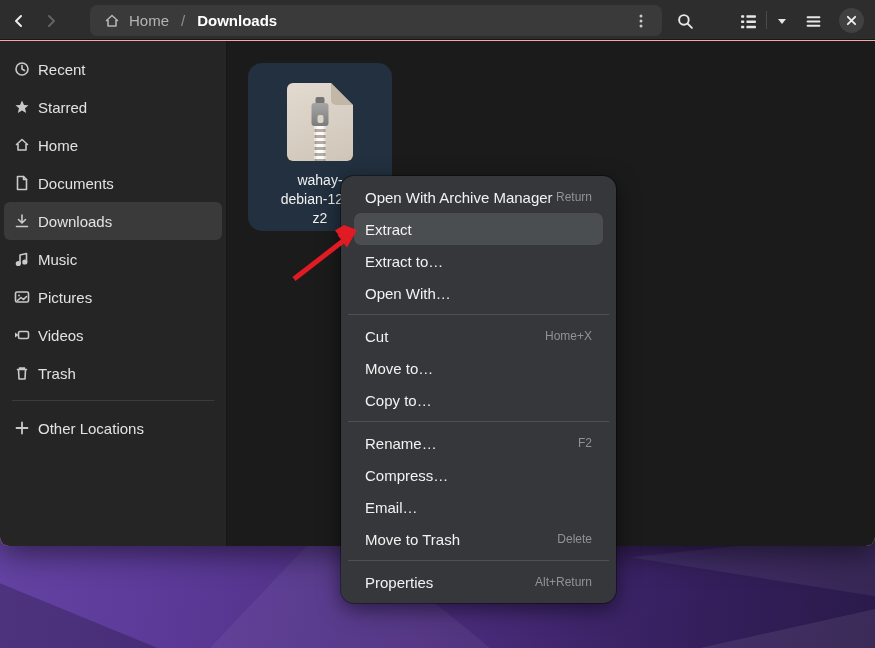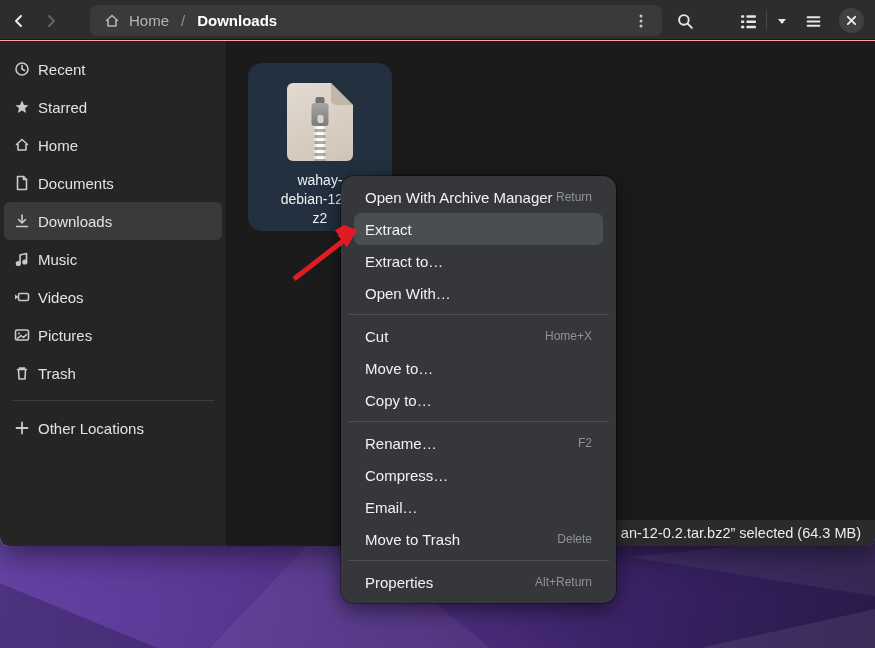--- a/index.html
+++ b/index.html
@@ -237,35 +237,35 @@
                 <path d="M6 12.5 V4 L12.5 2.5 V11"></path>
                 <circle cx="4.3" cy="12.5" r="1.8" fill="#c9c9c9"></circle>
                 <circle cx="10.8" cy="11" r="1.8" fill="#c9c9c9"></circle>
               </svg>
             </span>
           <span class="slabel">Music</span>
         </div>
         <div class="srow">
           <span class="sicon">
               <svg class="ic" width="16" height="16" viewBox="0 0 16 16">
-                <rect x="4.5" y="4.5" width="10" height="7" rx="1.5"></rect>
-                <path d="M1 5.5 L4.5 8 L1 10.5 Z" fill="#c9c9c9" stroke="none"></path>
-              </svg>
-            </span>
-          <span class="slabel">Videos</span>
-        </div>
-        <div class="srow">
-          <span class="sicon">
-              <svg class="ic" width="16" height="16" viewBox="0 0 16 16">
                 <rect x="1.5" y="3" width="13" height="10" rx="1.5"></rect>
                 <circle cx="5" cy="6.5" r="1" fill="#c9c9c9" stroke="none"></circle>
                 <path d="M3.5 11.5 L7 8.5 L9.5 10.5 L12.5 7.5"></path>
               </svg>
             </span>
           <span class="slabel">Pictures</span>
+        </div>
+        <div class="srow">
+          <span class="sicon">
+              <svg class="ic" width="16" height="16" viewBox="0 0 16 16">
+                <rect x="4.5" y="4.5" width="10" height="7" rx="1.5"></rect>
+                <path d="M1 5.5 L4.5 8 L1 10.5 Z" fill="#c9c9c9" stroke="none"></path>
+              </svg>
+            </span>
+          <span class="slabel">Videos</span>
         </div>
         <div class="srow">
           <span class="sicon">
               <svg class="ic" width="16" height="16" viewBox="0 0 16 16">
                 <path d="M3.5 4.5 H12.5 M5.5 4.5 V3 H10.5 V4.5 M4.5 4.5 L5 14 H11 L11.5 4.5"></path>
               </svg>
             </span>
           <span class="slabel">Trash</span>
         </div>
         <div class="sdivider"></div>
@@ -286,23 +286,20 @@
             <div class="fold"></div>
             <div class="zip-tab"></div>
             <div class="zip-slider"></div>
             <div class="zip-teeth"></div>
           </div>
           <div class="tile-label">wahay-
 debian-12-0.
 z2</div>
         </div>
 
-        <div class="statusbar">
-          <span>an-12-0.2.tar.bz2” selected  (64.3 MB)</span>
-        </div>
 
       </div>
     </div>
   </div>
 
   <div class="ctx-menu">
 
     <div class="mrow">
       <span class="mlabel">Open With Archive Manager</span>
       <span class="maccel">Return</span>

